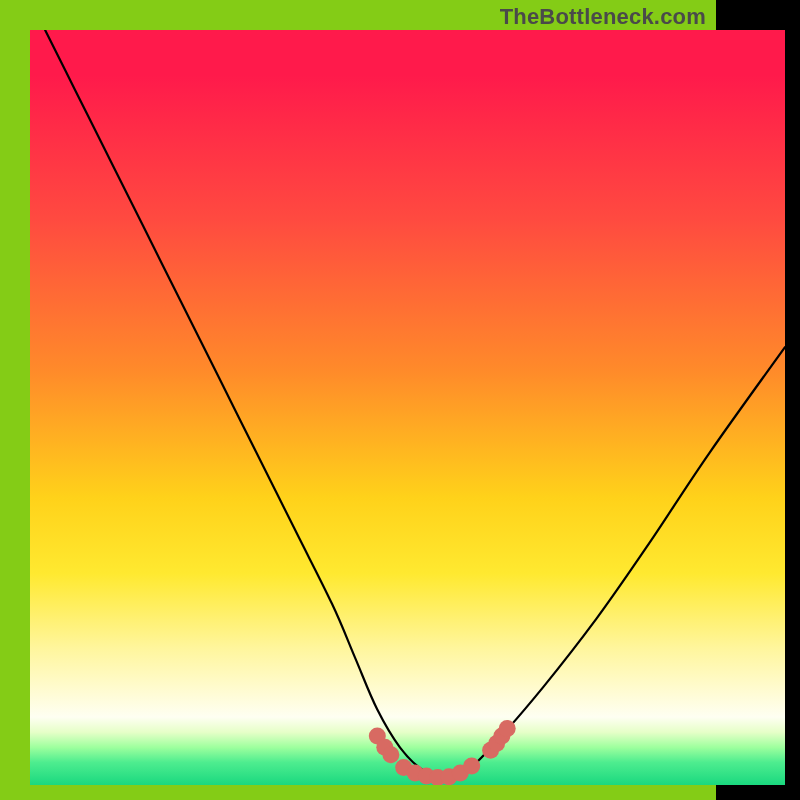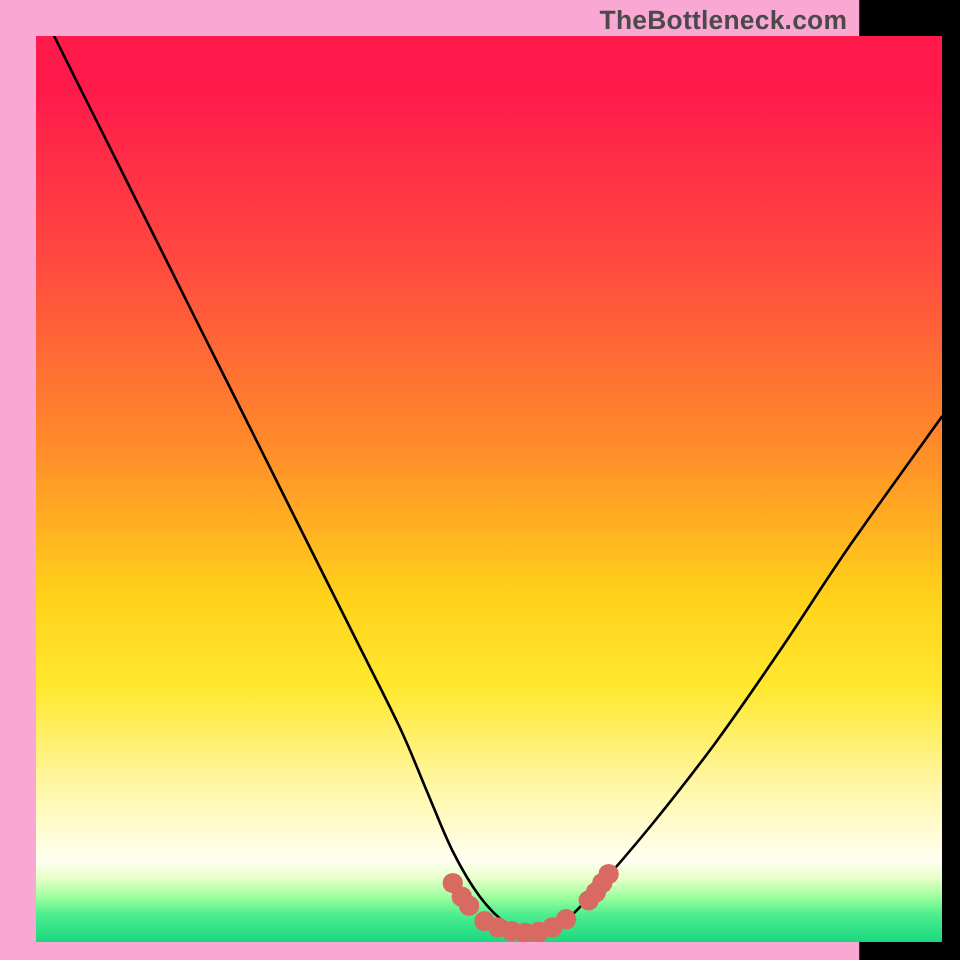--- a/index.html
+++ b/index.html
@@ -8,21 +8,21 @@
     width: 800px;
     height: 800px;
     background: #000;
     overflow: hidden;
     font-family: Arial, Helvetica, sans-serif;
   }
   .frame {
     position: relative;
     width: 716px;
     height: 800px;
-    background: #f9a8d4;
+    background: #84cc16;
   }
   .watermark {
     position: absolute;
     top: 4px;
     right: 10px;
     color: #4a4a4a;
     font-size: 22px;
     font-weight: 600;
     letter-spacing: 0.2px;
     z-index: 5;

